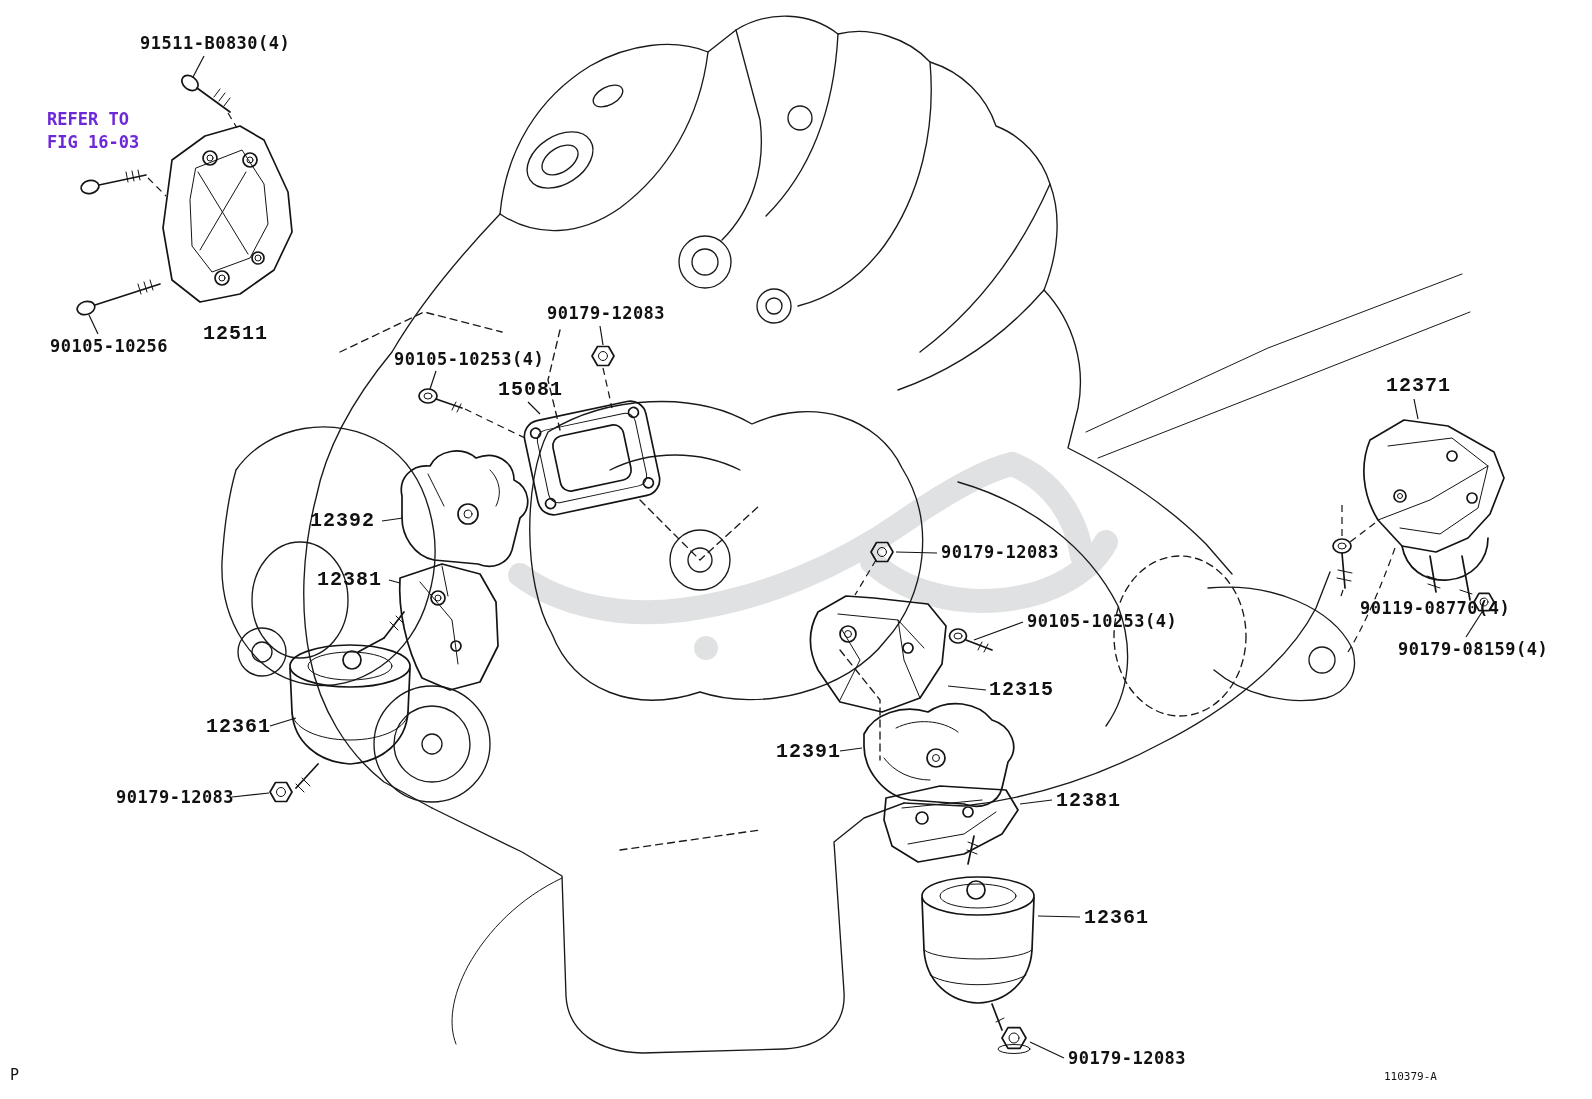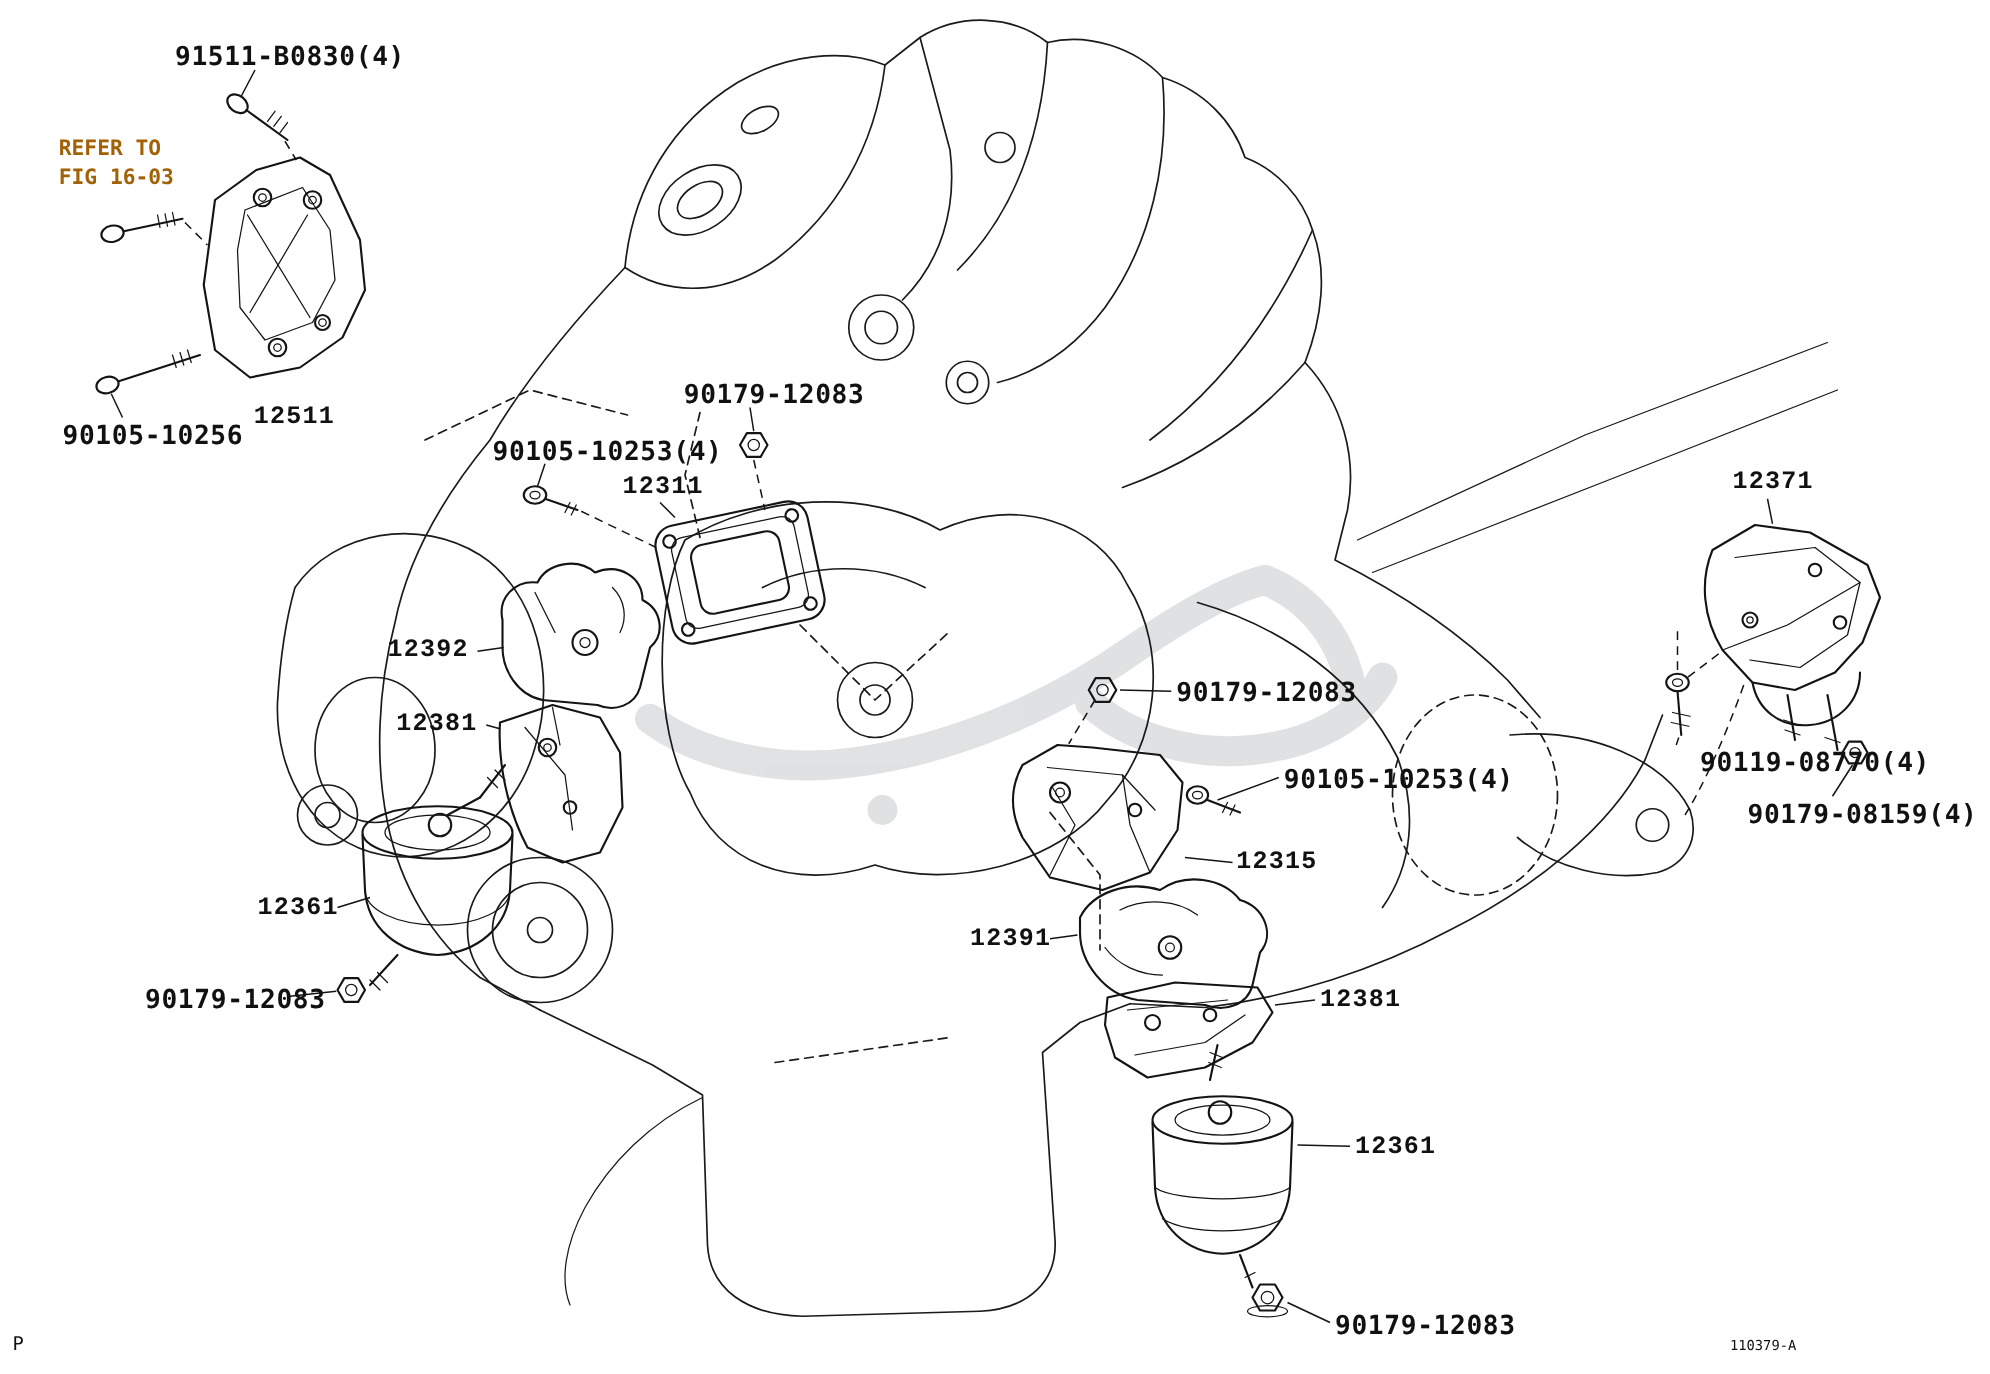--- a/index.html
+++ b/index.html
@@ -9,27 +9,27 @@
     height:1099px;
     background:#ffffff;
     overflow:hidden;
     font-family:"DejaVu Sans Mono","Liberation Mono",monospace;
   }
   .stage svg{position:absolute;left:0;top:0;}
   .label{
     position:absolute;
     color:#111111;
     font-weight:bold;
-    font-size:21px;
+    font-size:17px;
     white-space:nowrap;
     letter-spacing:0.5px;
   }
   .label.big{font-size:20px;letter-spacing:1px;font-family:Liberation Mono, monospace;}
   .label.corner{font-weight:normal;font-size:15px;letter-spacing:0;}
-  .note-block{position:absolute;left:47px;top:108px;color:#a16207;font-weight:bold;font-size:17px;line-height:23px;}
+  .note-block{position:absolute;left:47px;top:108px;color:#6d28d9;font-weight:bold;font-size:17px;line-height:23px;}
   
   .e{fill:none;stroke:#1a1a1a;stroke-width:1.35;stroke-linecap:round;stroke-linejoin:round;}
   .p{fill:none;stroke:#141414;stroke-width:1.7;stroke-linecap:round;stroke-linejoin:round;}
   .ld{fill:none;stroke:#141414;stroke-width:1.2;}
   .dash{stroke-dasharray:7 5;}
   .thin{stroke-width:1;}
   .wm{stroke:#c6cacd;fill:none;stroke-width:24;stroke-linecap:round;}
 </style>
 </head>
 <body>
@@ -303,21 +303,21 @@
   </div>
 
   <div class="label" style="left:50px;top:336px">90105-10256</div>
 
   <div class="label big" style="left:203px;top:322px">12511</div>
 
   <div class="label" style="left:394px;top:349px">90105-10253(4)</div>
 
   <div class="label" style="left:547px;top:303px">90179-12083</div>
 
-  <div class="label big" style="left:498px;top:378px">12311</div>
+  <div class="label big" style="left:498px;top:378px">15081</div>
 
   <div class="label big" style="left:310px;top:509px">12392</div>
 
   <div class="label big" style="left:317px;top:568px">12381</div>
 
   <div class="label" style="left:941px;top:542px">90179-12083</div>
 
   <div class="label" style="left:1027px;top:611px">90105-10253(4)</div>
 
   <div class="label big" style="left:989px;top:678px">12315</div>

